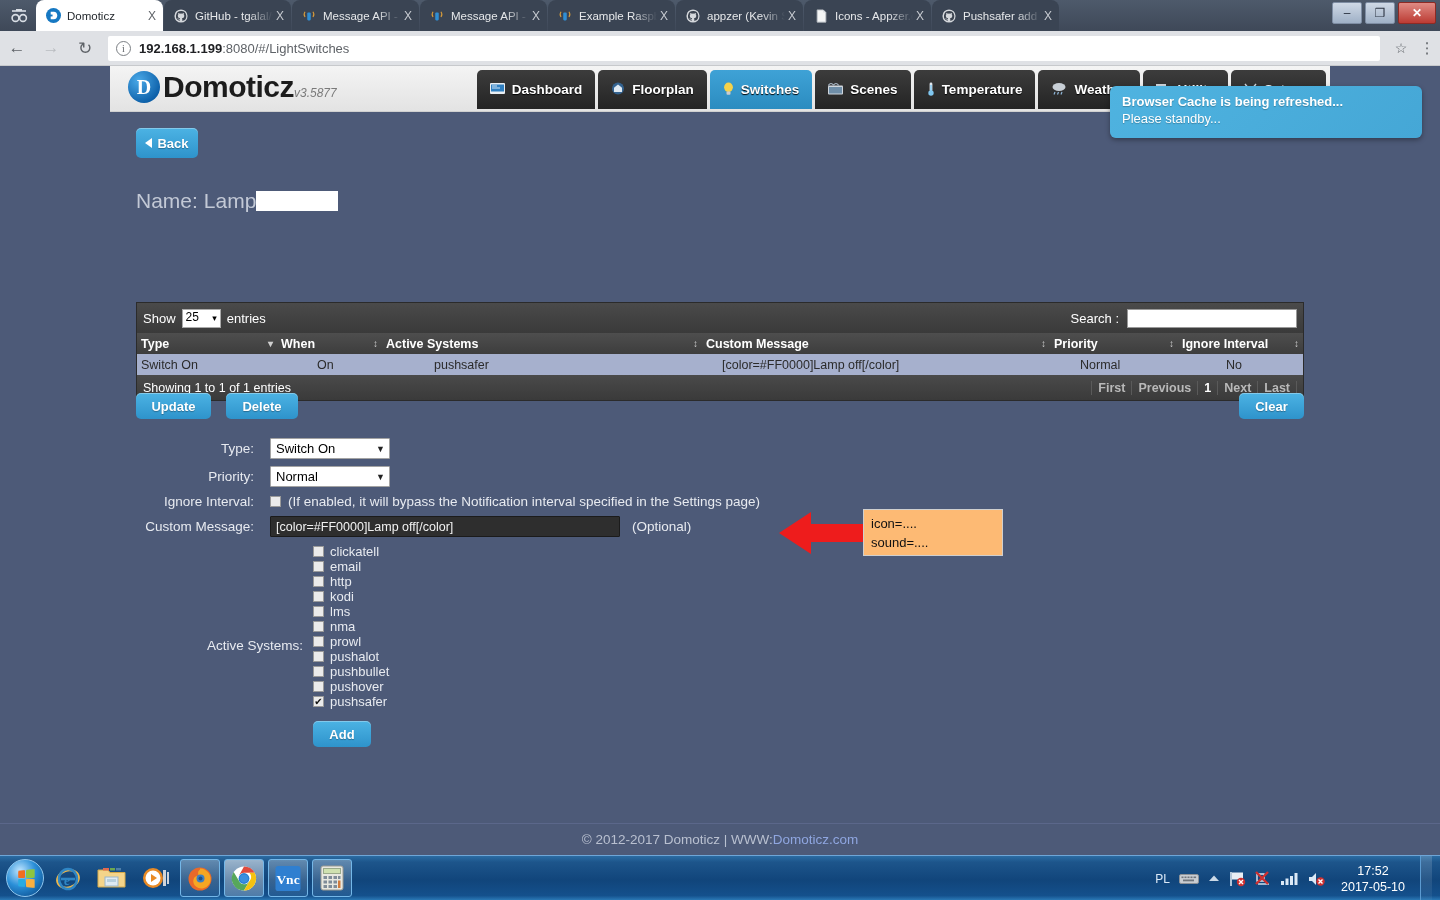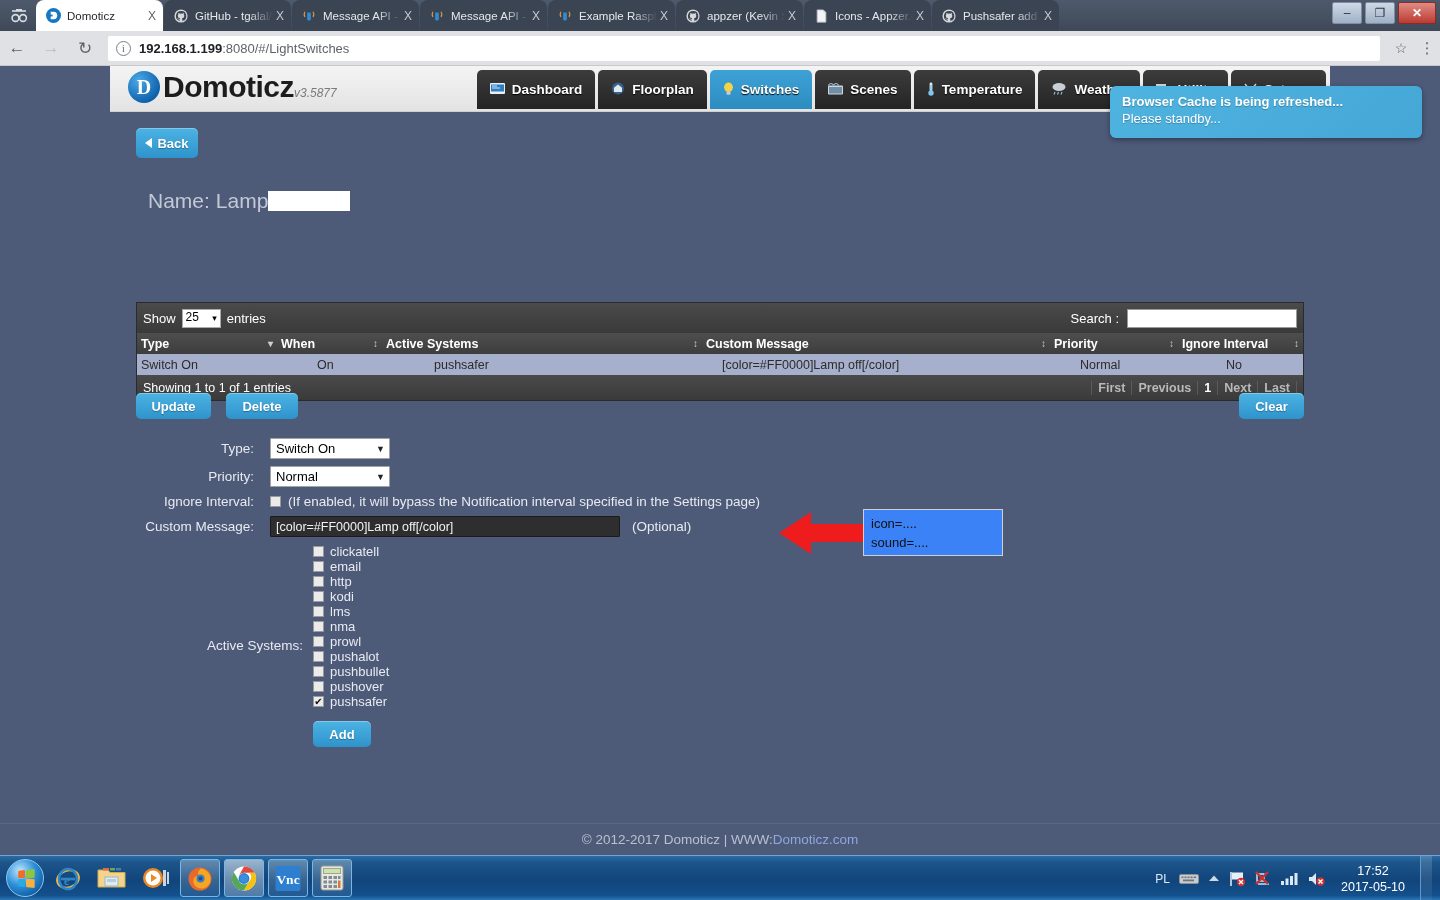--- a/index.html
+++ b/index.html
@@ -125,21 +125,21 @@
     border-radius: 5px; color:#fff; font-size:13px; font-weight:bold;
     display:flex; align-items:center; justify-content:center; gap:5px;
     text-shadow: 0 1px 1px rgba(0,0,0,.3);
     box-shadow: inset 0 1px 0 rgba(255,255,255,.3);
   }
   .backbtn .tri {
     width:0;height:0;border-top:5px solid transparent;border-bottom:5px solid transparent;
     border-right:7px solid #fff;
   }
   .namerow {
-    position:absolute; left: 148px; top: 120px; height: 30px;
+    position:absolute; left: 136px; top: 120px; height: 30px;
     display:flex; align-items:center;
     font-size: 21px; color: #c3c9d6;
   }
   .redact { display:inline-block; width: 82px; height: 20px; background:#fff; margin-left:0px; }
 
   
   .dt { position:absolute; left: 136px; top: 222px; width: 1168px; margin-top: 14px; }
   .dt-top {
     height: 31px; background: linear-gradient(#4a4a4a, #3a3a3a);
     border: 1px solid #2b2b2b; border-bottom:none;
@@ -229,21 +229,21 @@
   .syslabel { width: 313px; text-align:right; padding-right: 10px; color:#e7eaf0; font-size:13.5px;
      display:flex; align-items:center; justify-content:flex-end; }
   .sysitems { display:flex; flex-direction:column; gap: 4px; padding-top: 2px; }
   .sysitem { display:flex; align-items:center; gap: 6px; height: 11px; }
   .sysitem .nm { color:#e7eaf0; font-size:13px; line-height:13px; }
   #btn-add { position:relative; width: 58px; height: 26px; margin-top: 10px; margin-left: 0; }
 
   
   .callout {
     position:absolute; left: 863px; top: 443px; width: 140px; height: 47px;
-    background: #3b82f6; border: 1px solid #cfcfcf;
+    background: #fdba74; border: 1px solid #cfcfcf;
     padding: 4px 7px; font-size: 13px; color:#111; line-height: 19px;
   }
   .arrow-svg { position:absolute; left: 775px; top: 440px; }
 
   .footer {
     position:absolute; left: 0; top: 757px; width: 1440px; height: 32px;
     border-top: 1px solid #5b678a;
     display:flex; align-items:center; justify-content:center;
     color:#b9c0d0; font-size: 13.5px;
   }

